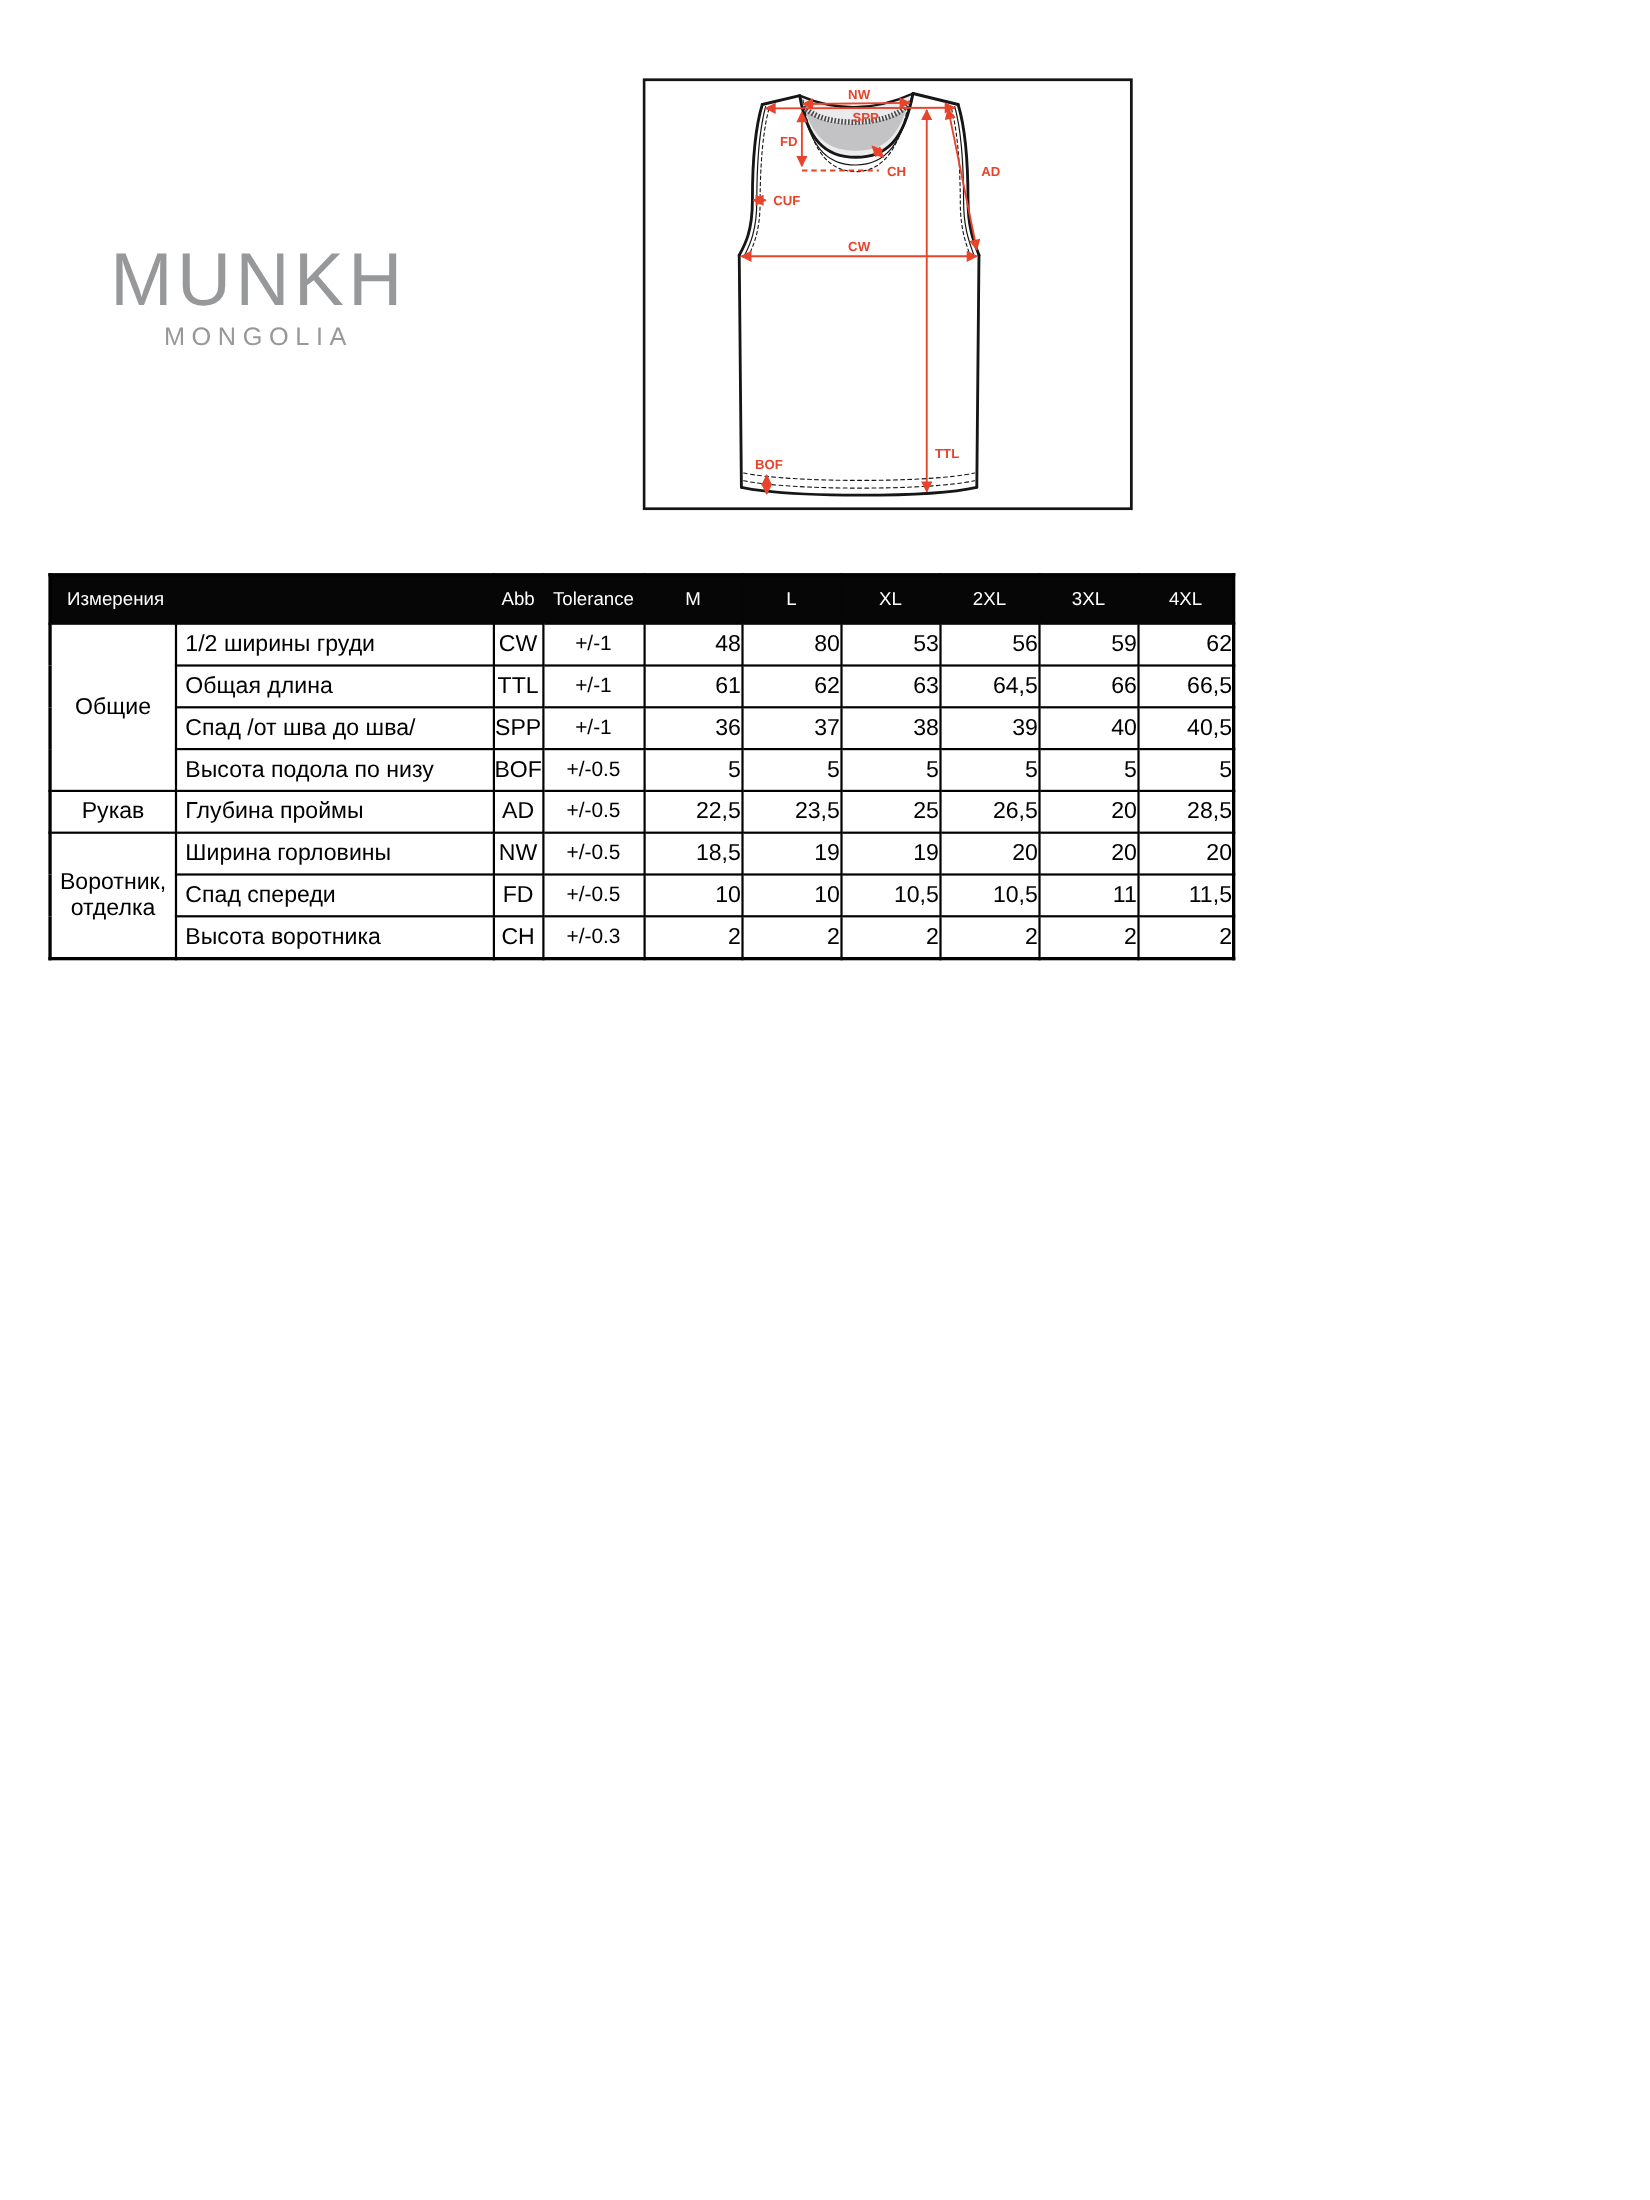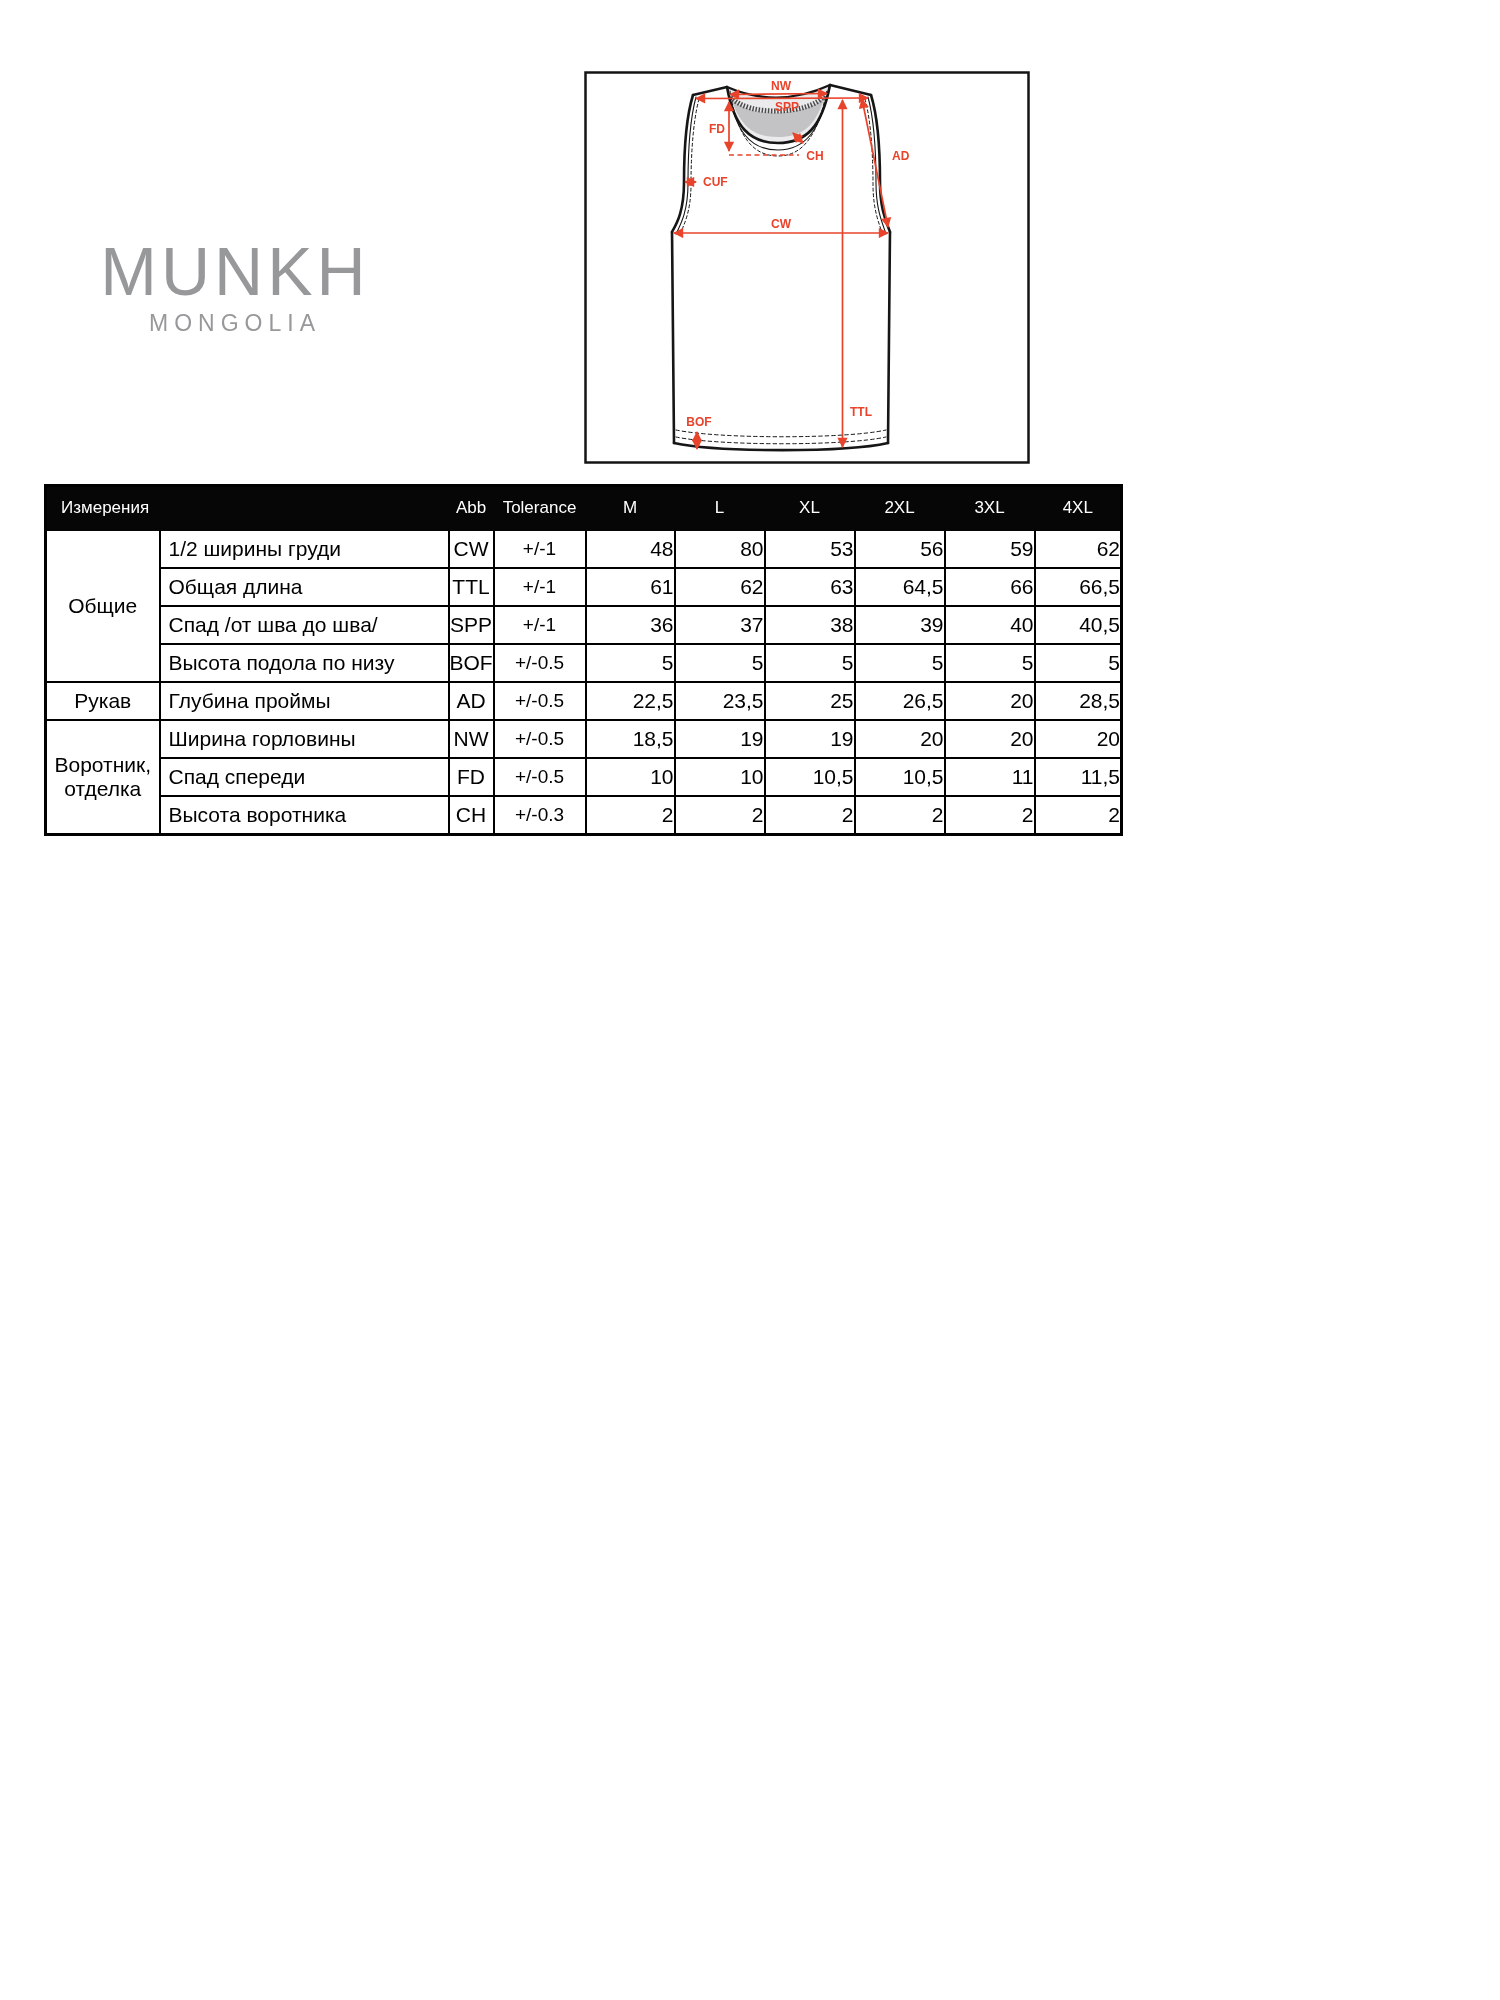--- a/index.html
+++ b/index.html
@@ -1,29 +1,29 @@
 <!DOCTYPE html>
 <html><head>
 <meta charset="utf-8">
 <style>
   html,body{margin:0;padding:0;background:#ffffff;}
   body{width:1500px;height:2000px;position:relative;font-family:"Liberation Sans",sans-serif;-webkit-font-smoothing:antialiased;}
 
   
-  .logo{position:absolute;left:60px;top:237px;width:350px;text-align:center;color:#97989a;}
+  .logo{position:absolute;left:60px;top:220px;width:350px;text-align:center;color:#97989a;}
   .logo-name{font-size:68px;letter-spacing:4px;line-height:68px;font-weight:400;}
   .logo-region{font-size:23px;letter-spacing:6px;margin-top:10px;line-height:17px;}
 
   
   .diagram{position:absolute;left:584px;top:71px;width:446px;height:393px;}
   .diagram svg{display:block;}
   .diagram text{font-family:"Liberation Sans",sans-serif;font-weight:bold;}
 
   
-  .spec-table{position:absolute;left:44px;top:484px;width:1076px;border-collapse:collapse;table-layout:fixed;color:#000;}
+  .spec-table{position:absolute;left:44px;top:521px;width:1076px;border-collapse:collapse;table-layout:fixed;color:#000;}
   .spec-table,.spec-table td,.spec-table th{border:2px solid #000;}
   .spec-table{border:3px solid #000;}
   .spec-table th{background:#060606;color:#fff;font-weight:normal;font-size:17px;height:40px;border:2px solid #060606;}
   .spec-table th.h-left{text-align:left;padding-left:14px;}
   .spec-table td{height:36px;padding:0;vertical-align:middle;font-size:21px;background:#fff;}
   .spec-table td.group{text-align:center;line-height:1.15;padding:0 4px;}
   .spec-table td.name{text-align:left;padding-left:8px;}
   .spec-table td.abb{text-align:center;}
   .spec-table td.tol{text-align:center;font-size:19px;}
   .spec-table td.val{text-align:right;}

